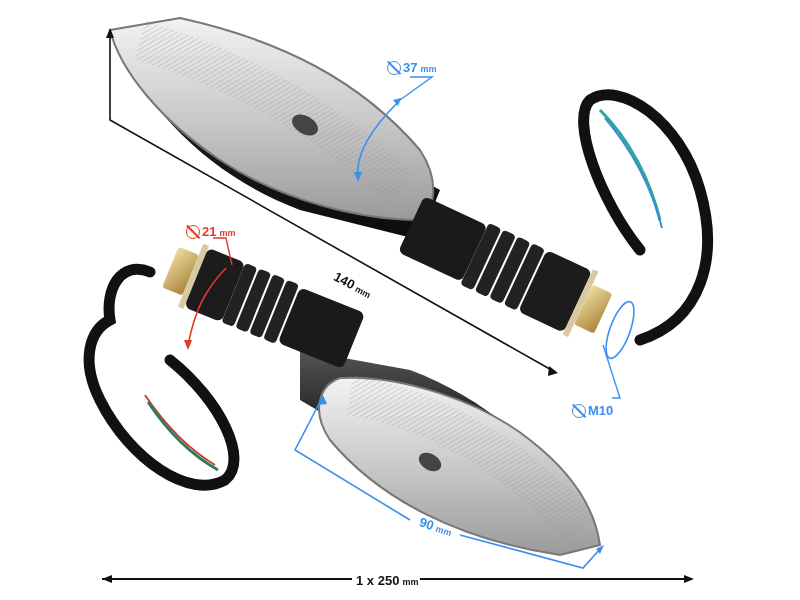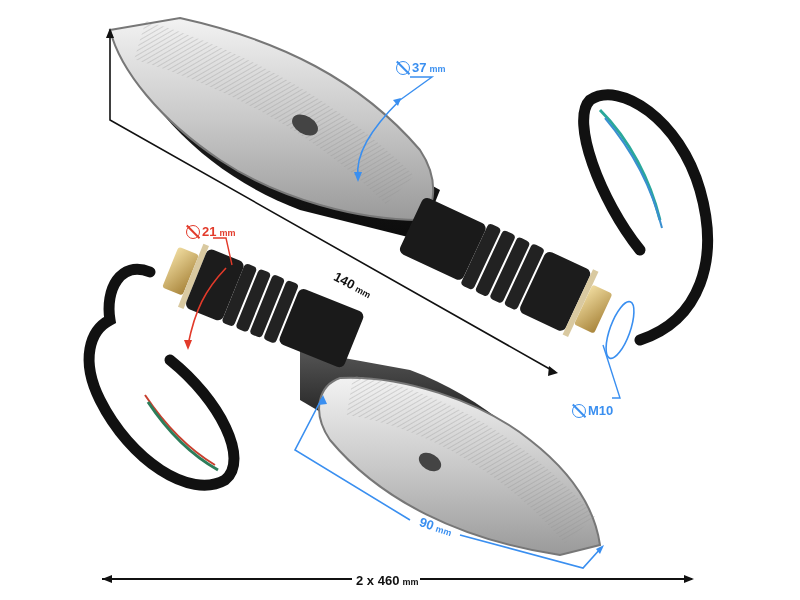--- a/index.html
+++ b/index.html
@@ -106,35 +106,35 @@
     <polygon points="596,549 604,545 600,554" fill="#3a8ff0"></polygon>
   </g>
   <g>
     <line x1="102" y1="579" x2="352" y2="579" stroke="#111" stroke-width="1.8"></line>
     <line x1="420" y1="579" x2="692" y2="579" stroke="#111" stroke-width="1.8"></line>
     <polygon points="102,579 112,575 112,583" fill="#111"></polygon>
     <polygon points="694,579 684,575 684,583" fill="#111"></polygon>
   </g>
 </svg>
 
-<div class="lbl blue" style="left:396px; top:58px;">
+<div class="lbl blue" style="left:387px; top:58px;">
   <span class="diam"></span><span class="num">37</span><span class="unit">mm</span>
 </div>
 
 <div class="lbl red" style="left:186px; top:222px;">
   <span class="diam"></span><span class="num">21</span><span class="unit">mm</span>
 </div>
 
 <div class="lbl black" style="left:335px; top:266px; transform:rotate(28deg); transform-origin:left center;">
   <span class="num">140</span><span class="unit">mm</span>
 </div>
 
 <div class="lbl blue" style="left:572px; top:401px;">
   <span class="diam"></span><span class="num">M10</span>
 </div>
 
 <div class="lbl blue" style="left:420px; top:512px; transform:rotate(18deg); transform-origin:left center;">
   <span class="num">90</span><span class="unit">mm</span>
 </div>
 
 <div class="lbl black" style="left:356px; top:571px;">
-  <span class="num">2 x 460</span><span class="unit">mm</span>
+  <span class="num">1 x 250</span><span class="unit">mm</span>
 </div>
 
 </body></html>

